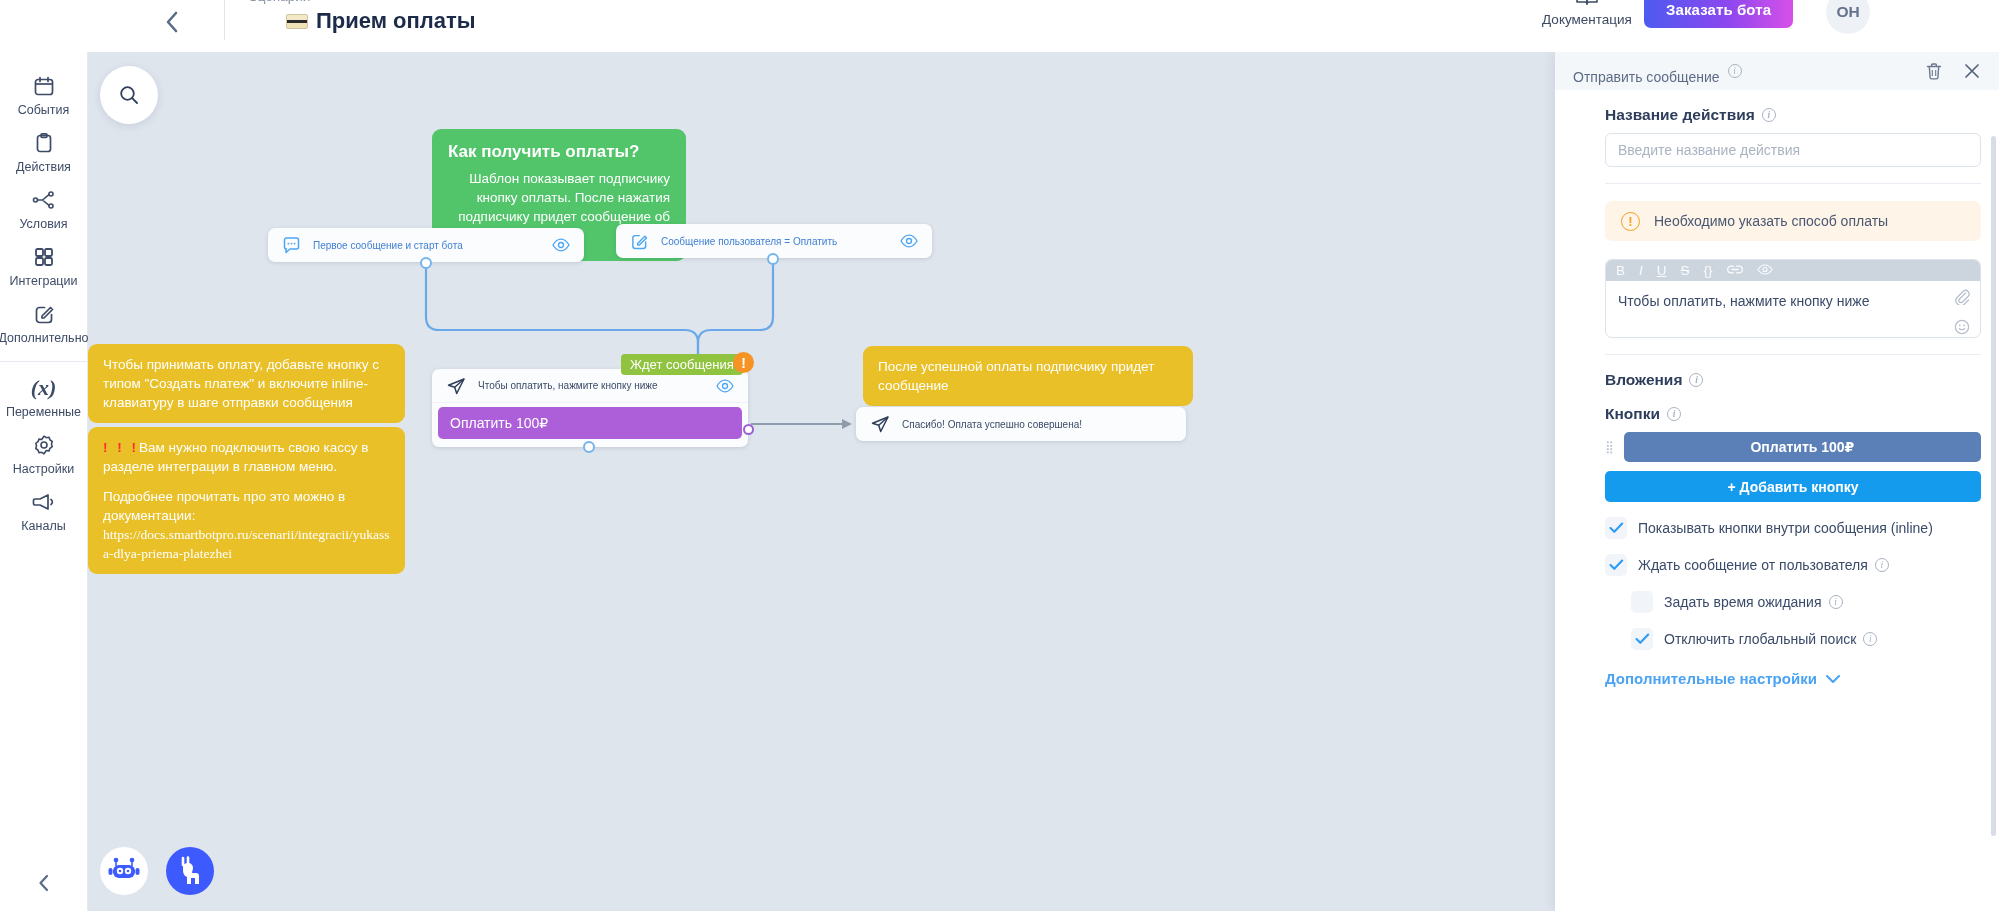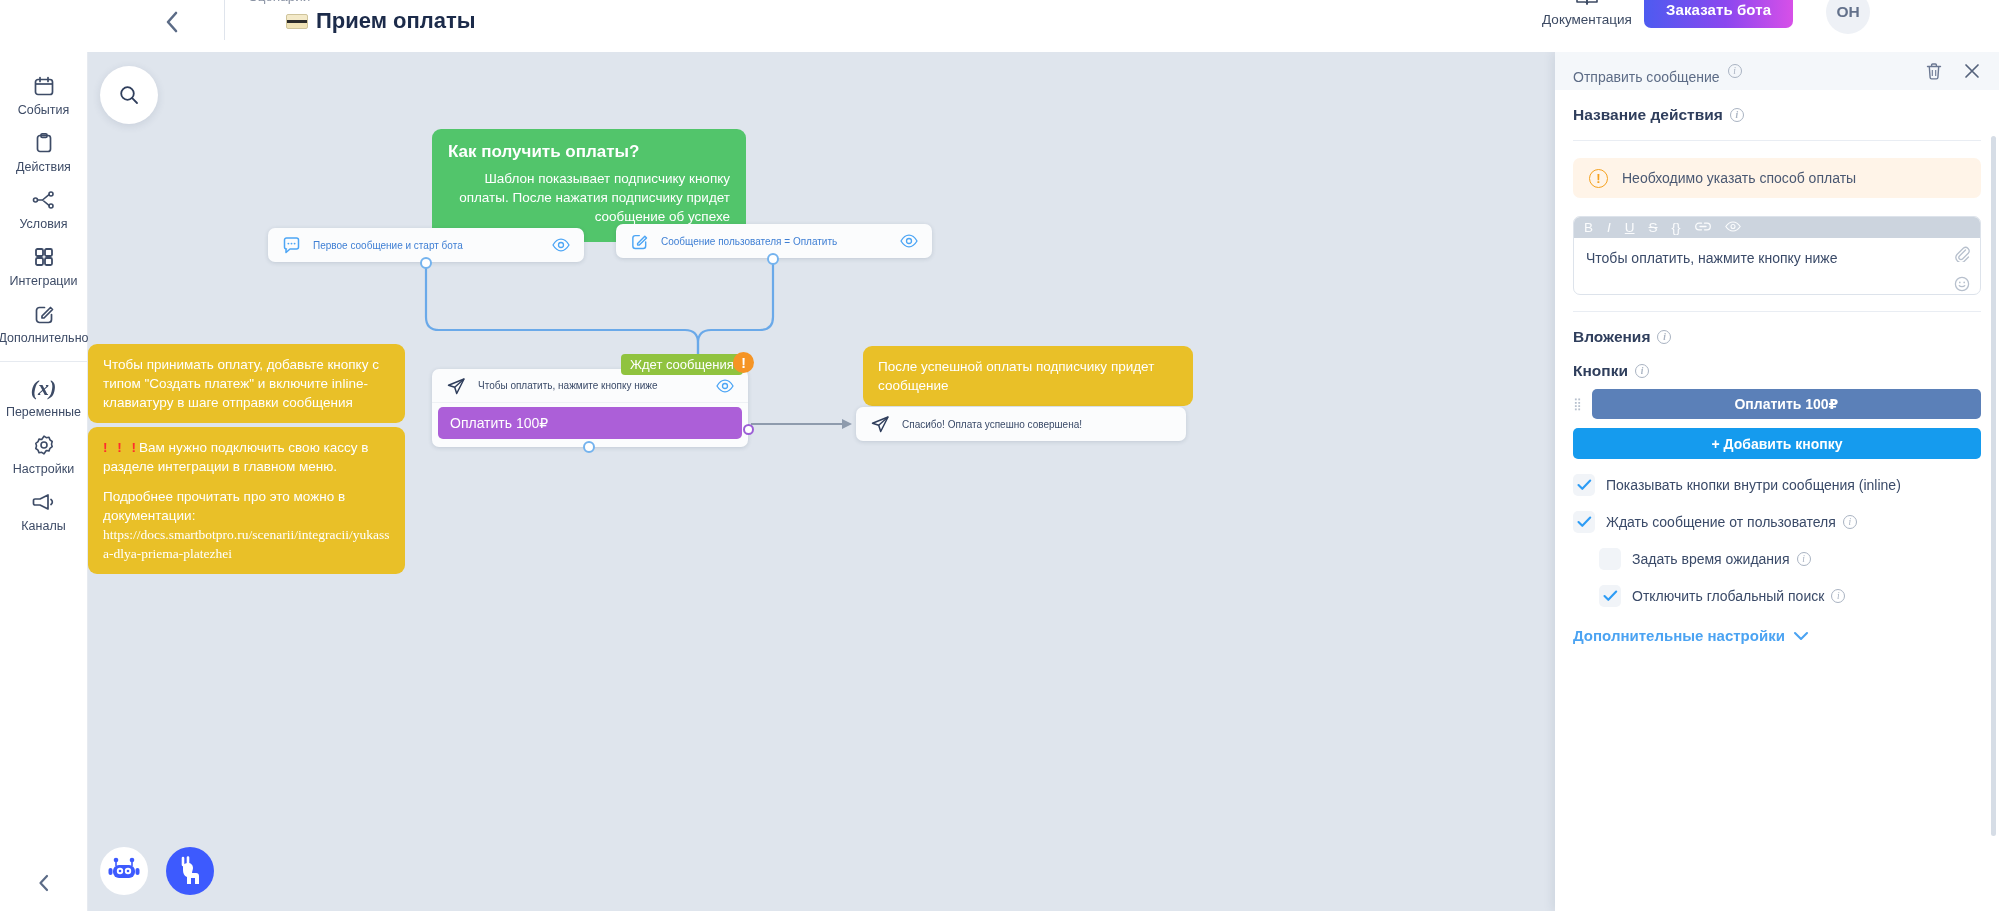--- a/index.html
+++ b/index.html
@@ -149,21 +149,21 @@
     position: absolute; right: 0; top: 52px; width: 444px; height: 859px;
     background: #ffffff; box-shadow: -2px 0 10px rgba(40,60,90,.10); z-index: 30;
     display: flex; flex-direction: column;
   }
   .panel-head {
     height: 38px; background: #f4f7fa; display: flex; align-items: center;
     padding: 0 18px; gap: 8px; flex: none;
   }
   .panel-head .ph-title { font-size: 14px; color: #5d6c86; margin-top: 12px; }
   .panel-head .ph-actions { margin-left: auto; display: flex; align-items: center; gap: 20px; }
-  .panel-body { flex: 1; overflow: hidden; padding: 0 18px; position: relative; }
+  .panel-body { flex: 1; overflow: hidden; padding: 0 18px; position: relative; margin-left: 32px; }
 
   .fld-label {
     font-size: 15.5px; font-weight: bold; color: #2f3e5c;
     display: flex; align-items: center; gap: 7px; margin: 16px 0 9px;
   }
   .txt-input {
     width: 100%; height: 34px; border: 1px solid #dde3eb; border-radius: 6px;
     padding: 0 12px; font-size: 14px; color: #3a4a68; font-family: inherit;
     background: #fff; outline: none;
   }
@@ -372,21 +372,21 @@
     </div>
 
     <svg style="position:absolute; left:0; top:0; width:1911px; height:859px; pointer-events:none;">
       <path d="M338 210 L338 265 Q338 278 351 278 L597 278 Q610 278 610 291 L610 318" stroke="#6aa9e9" stroke-width="2.2" fill="none"></path>
       <path d="M685 210 L685 265 Q685 278 672 278 L623 278 Q610 278 610 291 L610 318" stroke="#6aa9e9" stroke-width="2.2" fill="none"></path>
       <path d="M602 310 L610 322 L618 310 Z" fill="#6aa9e9"></path>
       <path d="M663 372 L760 372" stroke="#8e9bad" stroke-width="1.8" fill="none"></path>
       <path d="M754 367 L764 372 L754 377 Z" fill="#8e9bad"></path>
     </svg>
 
-    <div class="note note-green" style="left:344px; top:77px; width:314px;">
+    <div class="note note-green" style="left:344px; top:77px; width:254px;">
       <div class="n-title">Как получить оплаты?</div>
       <div class="n-body">Шаблон показывает подписчику кнопку оплаты. После нажатия подписчику придет сообщение об успехе</div>
     </div>
 
     <div class="node" style="left:180px; top:176px; width:316px;">
       <div class="node-row">
         <span class="n-ic">
           <svg width="19" height="19" viewBox="0 0 19 19" fill="none">
             <path d="M2.5 4 a2 2 0 0 1 2-2 h10 a2 2 0 0 1 2 2 v7 a2 2 0 0 1-2 2 H8 l-4 3.5 V13 H4.5 a2 2 0 0 1-2-2Z" stroke="#4ca5f5" stroke-width="1.5" stroke-linejoin="round"></path>
             <circle cx="6.4" cy="7.6" r=".95" fill="#4ca5f5"></circle>
@@ -522,20 +522,21 @@
         </span>
       </span>
     </div>
 
     <div class="panel-body">
 
       <div class="fld-label">
         <span>Название действия</span>
         <span class="info-ic">i</span>
       </div>
+      <input class="txt-input" type="text" value="" placeholder="Введите название действия" style="">
 
       <div class="hr"></div>
 
       <div class="warn-box">
         <span class="warn-ic">!</span>
         <span class="wt">Необходимо указать способ оплаты</span>
       </div>
 
       <div class="editor">
         <div class="editor-toolbar">

